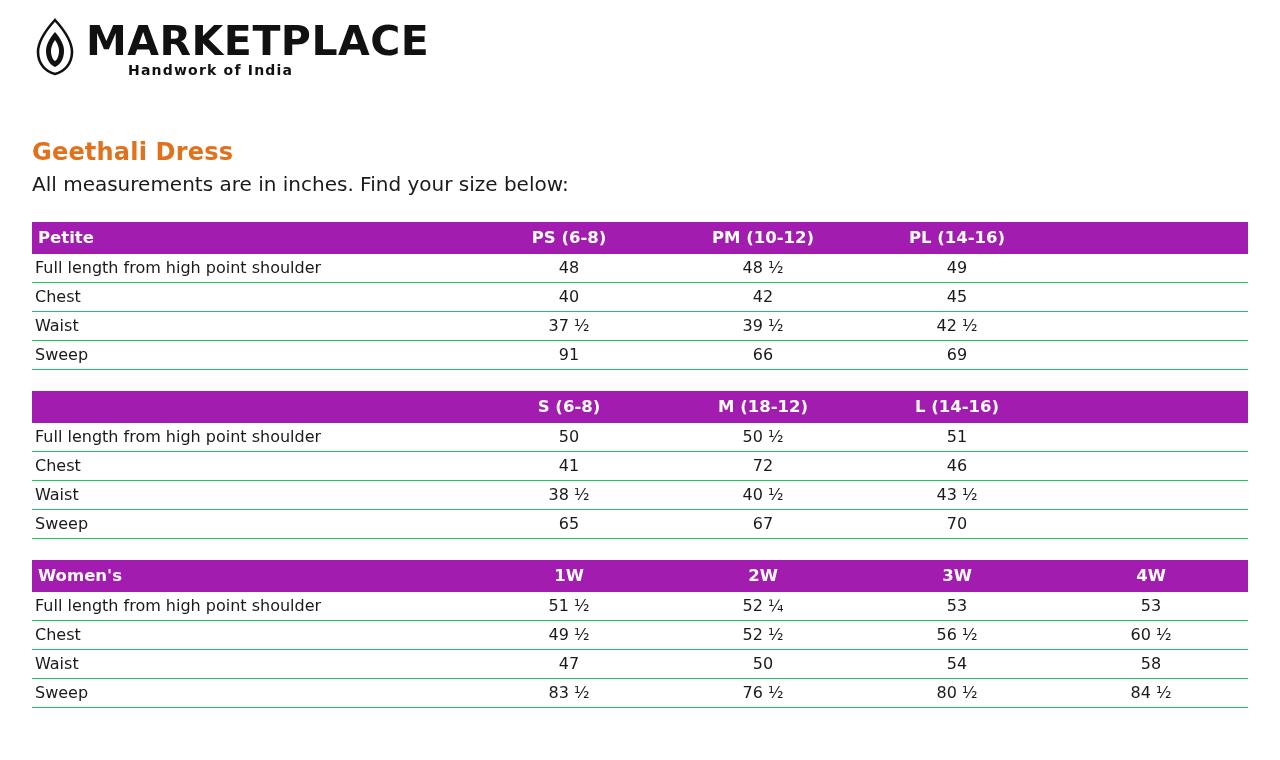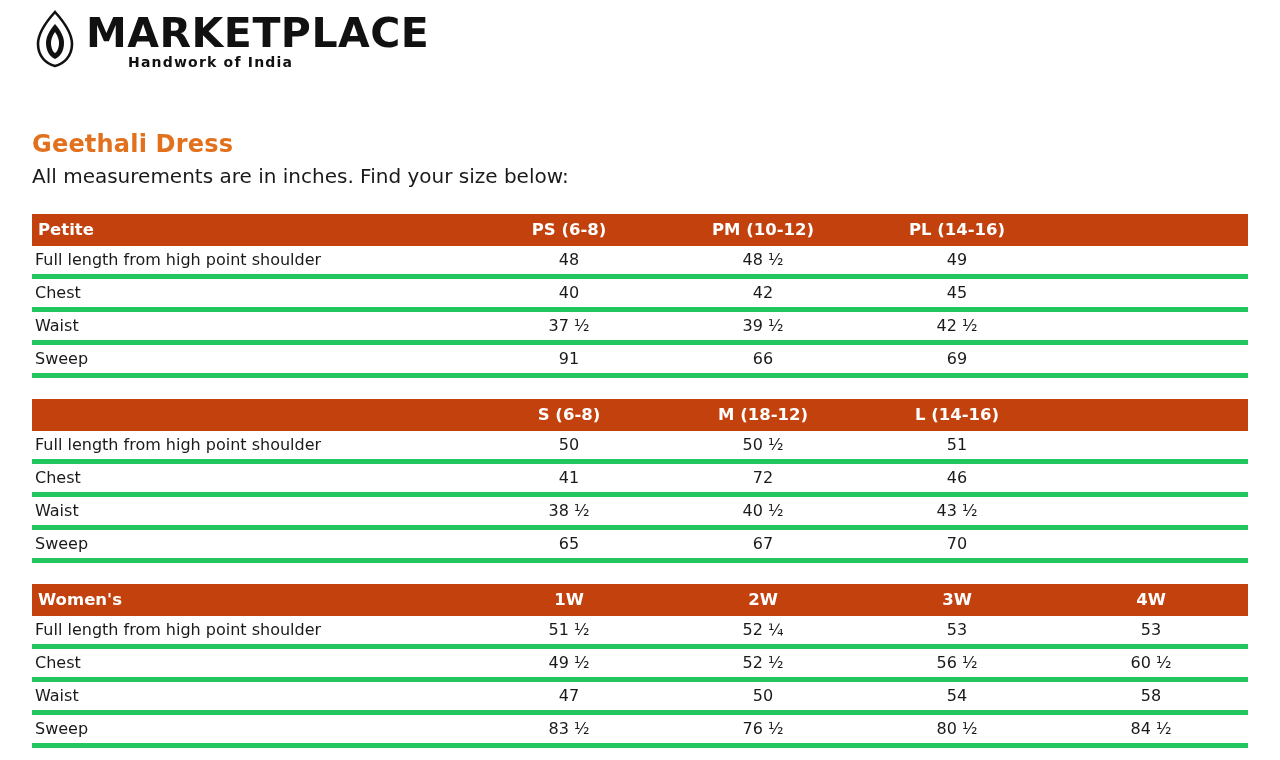--- a/index.html
+++ b/index.html
@@ -12,21 +12,21 @@
     background: #ffffff;
     font-family: "DejaVu Sans", sans-serif;
     color: #1a1a1a;
     overflow: hidden;
   }
   .page {
     position: relative;
     width: 1280px;
     height: 760px;
     box-sizing: border-box;
-    padding: 0 32px;
+    padding: 8px 32px;
   }
 
   
   .logo-block {
     display: flex;
     align-items: flex-start;
     padding-top: 10px;
     height: 72px;
   }
   .logo-mark {
@@ -76,38 +76,38 @@
   
   .size-table {
     width: 1216px;
     border-collapse: collapse;
     margin-top: 26px;
     table-layout: fixed;
   }
   .size-table.spaced { margin-top: 21px; }
 
   .size-table thead th {
-    background: #c2410c;
+    background: #a21caf;
     color: #ffffff;
     font-size: 16.5px;
     font-weight: bold;
     padding: 6px 0 7px 0;
     text-align: center;
     height: 26px;
     box-sizing: border-box;
   }
   .size-table thead th.label-col {
     text-align: left;
     padding-left: 6px;
   }
   .size-table tbody td {
     font-size: 16px;
     padding: 4px 0 5px 0;
     text-align: center;
-    border-bottom: 5px solid #22c55e;
+    border-bottom: 1px solid #22c55e;
     color: #1a1a1a;
   }
   .size-table tbody td.label-col {
     text-align: left;
     padding-left: 3px;
   }
   .size-table tbody tr:first-child td {
     border-top: none;
   }
   

